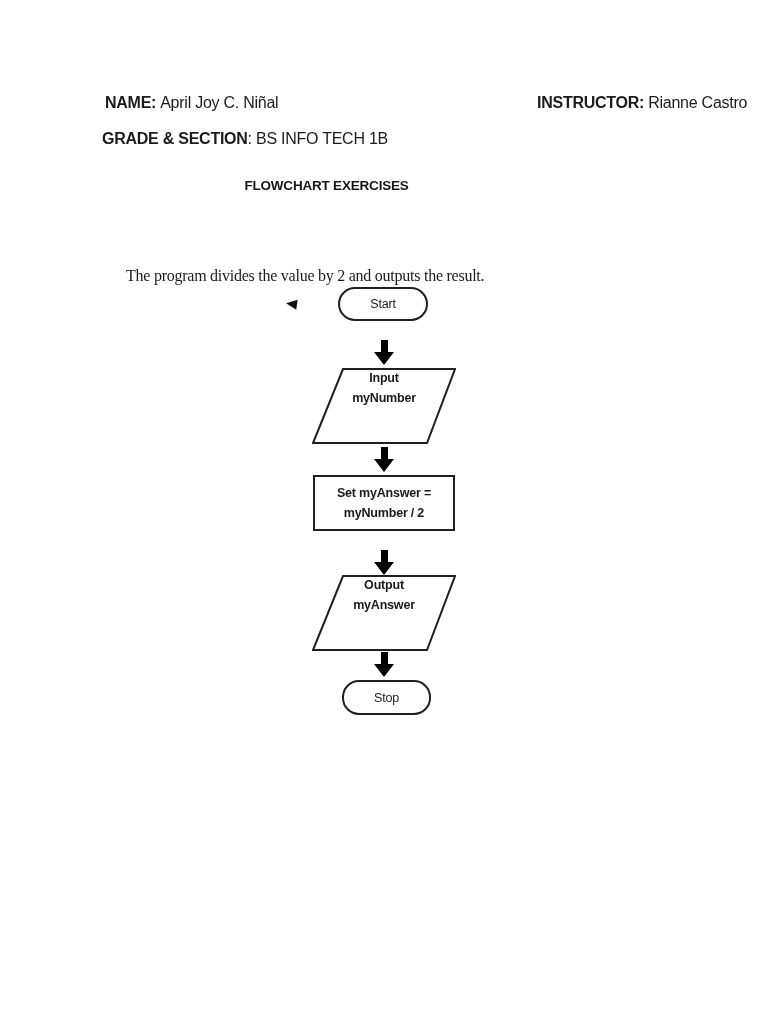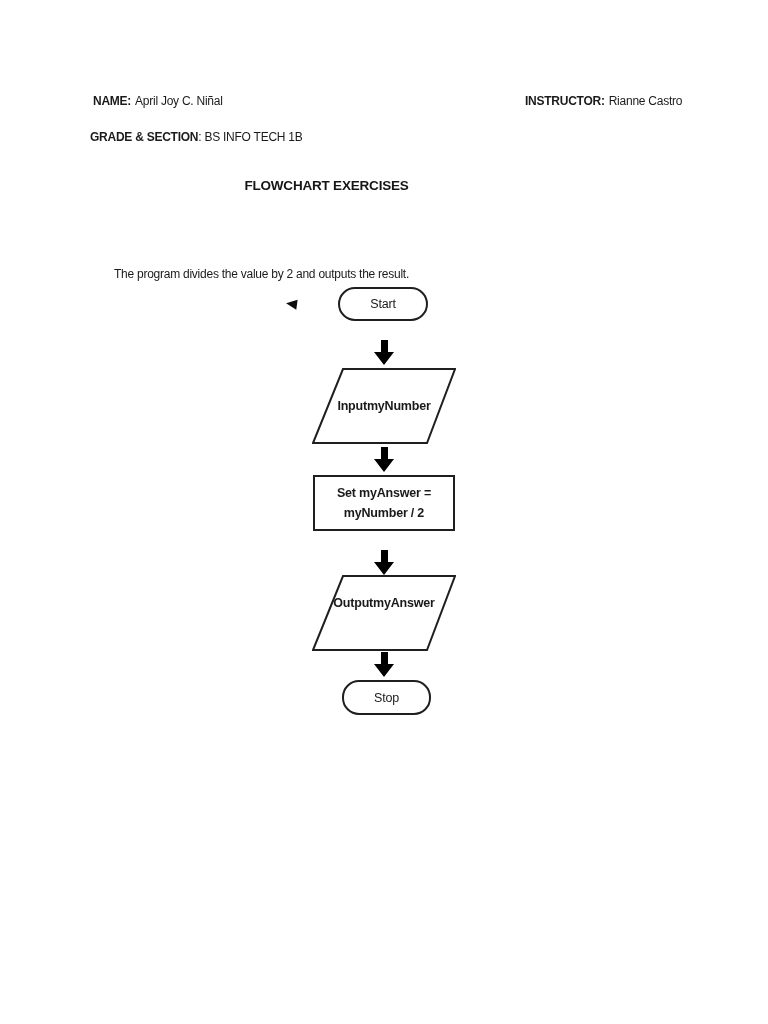--- a/index.html
+++ b/index.html
@@ -12,24 +12,25 @@
     height: 1024px;
     background: #ffffff;
     overflow: hidden;
     color: #1a1a1a;
   }
 
   .abs { position: absolute; }
 
   
   .doc-text {
-    font-size: 12px;
+    font-size: 16px;
     letter-spacing: -0.25px;
     color: #1b1b1b;
     white-space: nowrap;
+    margin-left: 12px;
   }
   .bold { font-weight: bold; }
   .label-gap { margin-right: 4px; }
 
   .doc-title {
     left: 0; top: 178px; width: 653px;
     text-align: center;
     font-size: 13.5px;
     font-weight: bold;
     letter-spacing: -0.2px;
@@ -60,23 +61,22 @@
     align-items: center;
     justify-content: center;
   }
 
   .io-node { background: transparent; }
   .io-node svg { position: absolute; left: 0; top: 0; }
   .node-text {
     position: absolute;
     left: 0; top: 0; right: 0; bottom: 0;
     display: flex;
-    flex-direction: row;
+    flex-direction: column;
     align-items: center;
-    justify-content: center;
   }
   .node-text span, .process-box span {
     font-size: 12.5px;
     font-weight: bold;
     letter-spacing: -0.2px;
     line-height: 20px;
     color: #1a1a1a;
     white-space: nowrap;
   }
 
@@ -110,21 +110,21 @@
   <div class="abs doc-text" style="left:525px; top:94px;">
     <span class="bold label-gap">INSTRUCTOR:</span><span>Rianne Castro</span>
   </div>
 
   <div class="abs doc-text" style="left:90px; top:130px;">
     <span class="bold">GRADE &amp; SECTION</span><span>: BS INFO TECH 1B</span>
   </div>
 
   <div class="abs doc-title">FLOWCHART EXERCISES</div>
 
-  <div class="abs doc-text" style="left:114px; top:267px;">The program divides the value by 2 and outputs the result.</div>
+  <div class="abs doc-text" style="left:114px; top:267px;font-family:Liberation Serif, serif;">The program divides the value by 2 and outputs the result.</div>
 
   <div>
 
     <div class="abs cursor-tri" style="left:286px; top:299px;"></div>
 
     <div class="abs terminator" style="left:338px; top:287px; width:90px; height:34px;">
       <span class="node-label">Start</span>
     </div>
 
     <div class="abs flow-arrow" style="left:374px; top:340px;">

